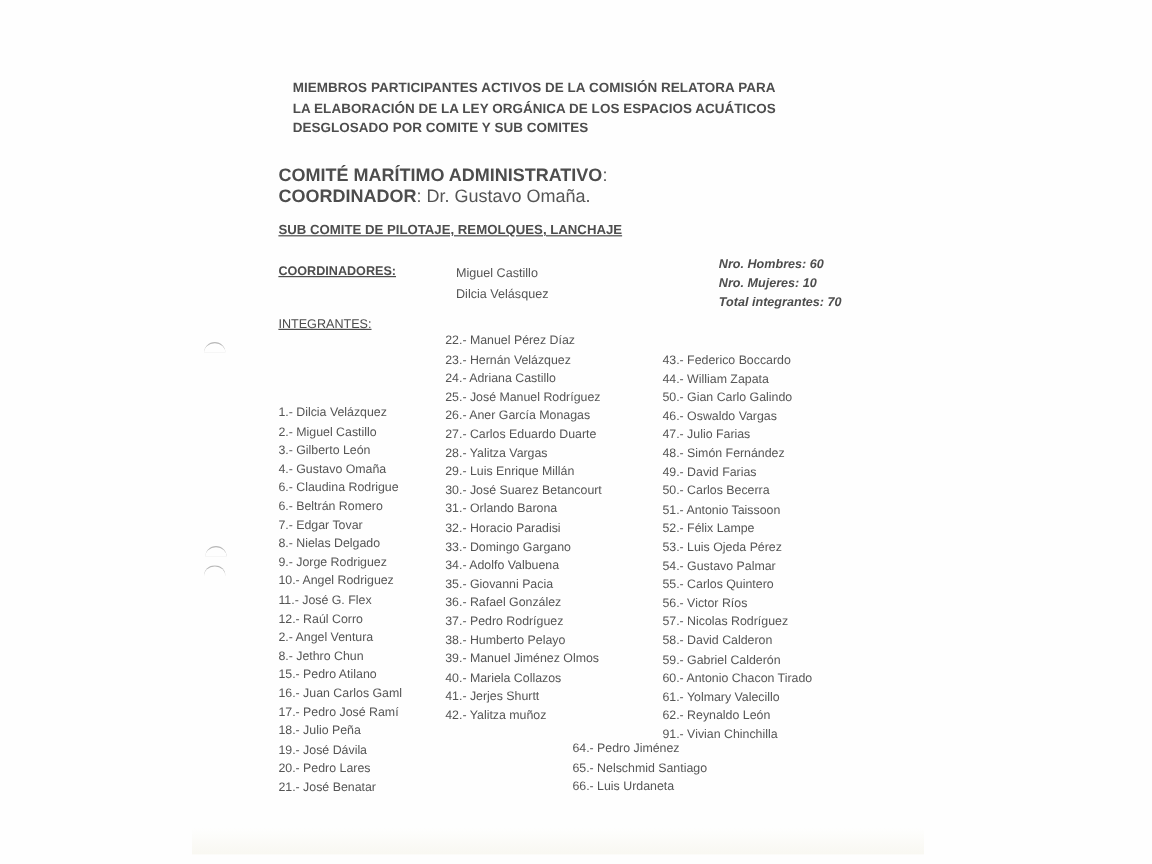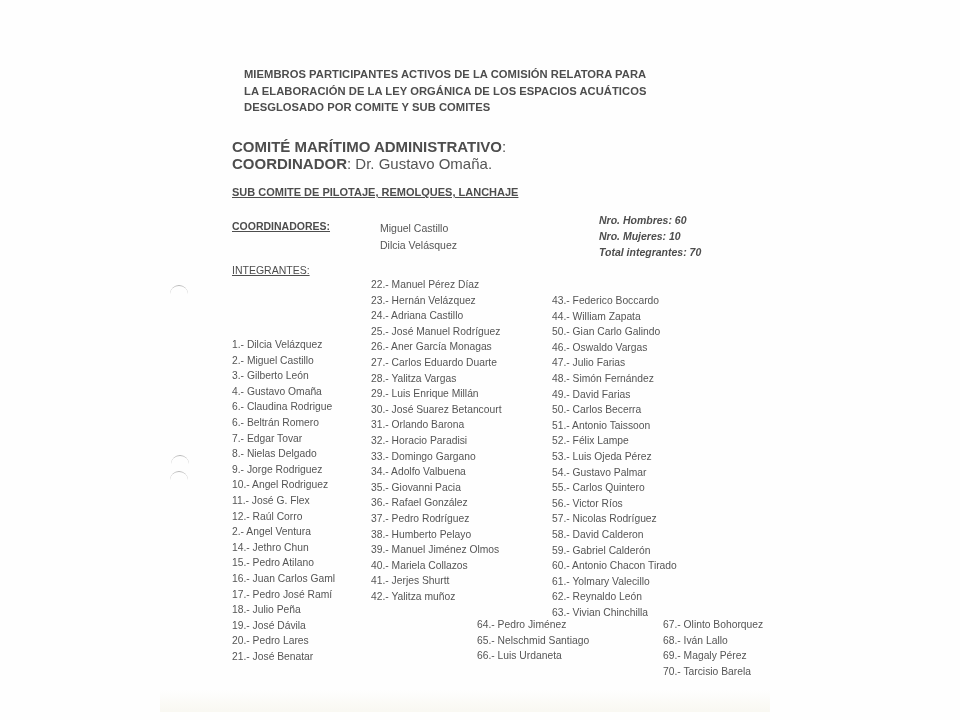--- a/index.html
+++ b/index.html
@@ -156,21 +156,21 @@
       <div class="item">4.- Gustavo Omaña</div>
       <div class="item">6.- Claudina Rodrigue</div>
       <div class="item">6.- Beltrán Romero</div>
       <div class="item">7.- Edgar Tovar</div>
       <div class="item">8.- Nielas Delgado</div>
       <div class="item">9.- Jorge Rodriguez</div>
       <div class="item">10.- Angel Rodriguez</div>
       <div class="item">11.- José G. Flex</div>
       <div class="item">12.- Raúl Corro</div>
       <div class="item">2.- Angel Ventura</div>
-      <div class="item">14.- Jethro Chun</div>
+      <div class="item">8.- Jethro Chun</div>
       <div class="item">15.- Pedro Atilano</div>
       <div class="item">16.- Juan Carlos Gaml</div>
       <div class="item">17.- Pedro José Ramí</div>
       <div class="item">18.- Julio Peña</div>
       <div class="item">19.- José Dávila</div>
       <div class="item">20.- Pedro Lares</div>
       <div class="item">21.- José Benatar</div>
     </div>
   <div class="col col2">
       <div class="item">22.- Manuel Pérez Díaz</div>
@@ -209,26 +209,20 @@
       <div class="item">53.- Luis Ojeda Pérez</div>
       <div class="item">54.- Gustavo Palmar</div>
       <div class="item">55.-  Carlos Quintero</div>
       <div class="item">56.- Victor Ríos</div>
       <div class="item">57.- Nicolas Rodríguez</div>
       <div class="item">58.- David Calderon</div>
       <div class="item">59.- Gabriel Calderón</div>
       <div class="item">60.- Antonio Chacon Tirado</div>
       <div class="item">61.- Yolmary Valecillo</div>
       <div class="item">62.- Reynaldo León</div>
-      <div class="item">63.- Vivian Chinchilla</div>
+      <div class="item">91.- Vivian Chinchilla</div>
     </div>
   <div class="col col4">
       <div class="item">64.- Pedro Jiménez</div>
       <div class="item">65.- Nelschmid Santiago</div>
       <div class="item">66.- Luis Urdaneta</div>
     </div>
-  <div class="col col5">
-      <div class="item">67.- Olinto Bohorquez</div>
-      <div class="item">68.- Iván Lallo</div>
-      <div class="item">69.- Magaly Pérez</div>
-      <div class="item">70.- Tarcisio Barela</div>
-    </div>
 </div>
 
 </body></html>

